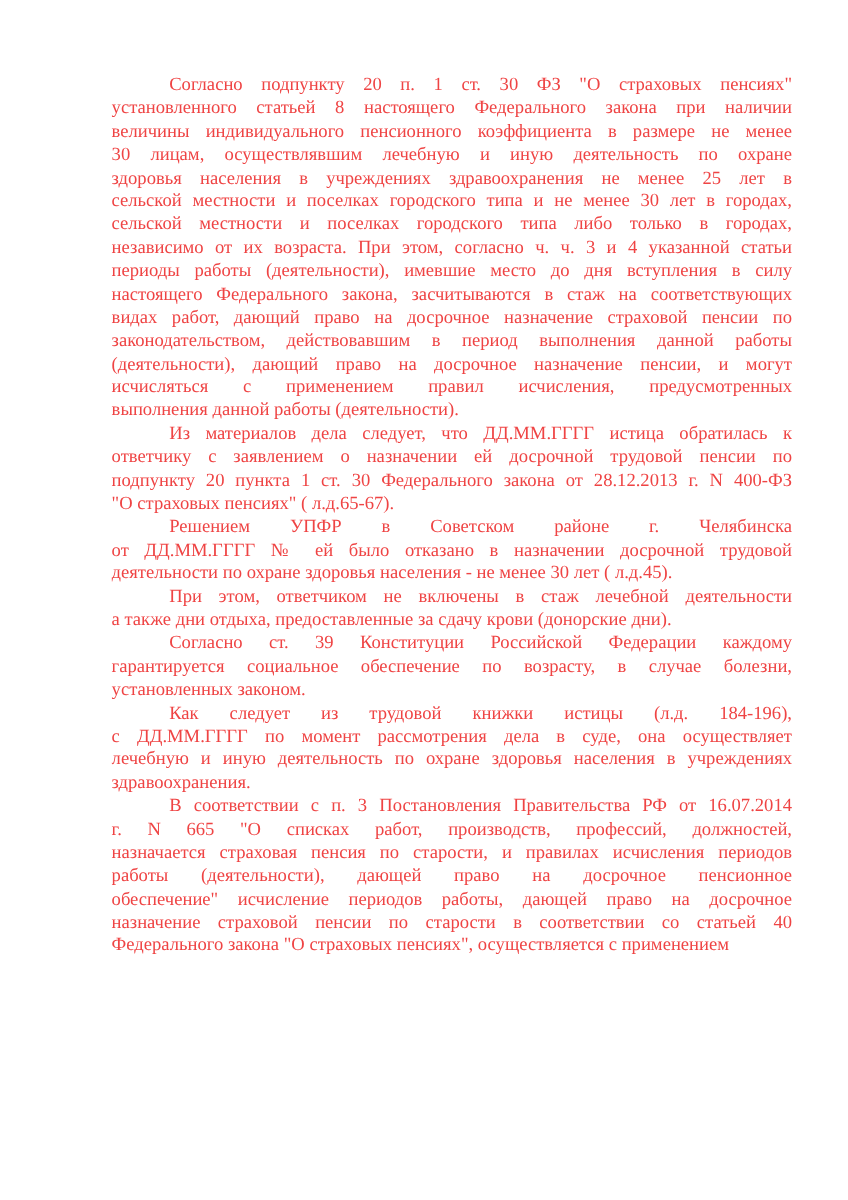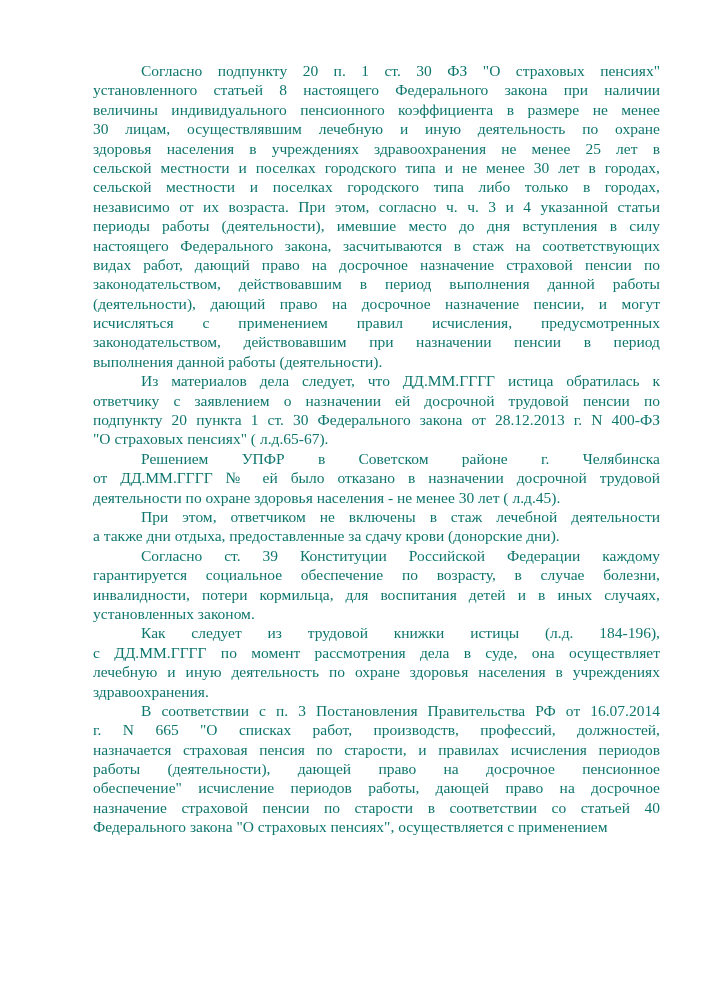--- a/index.html
+++ b/index.html
@@ -15,21 +15,21 @@
     overflow: hidden;
   }
   .textblock {
     position: absolute;
     left: 93px;
     top: 61px;
     width: 567px;
     font-family: "Liberation Serif", "DejaVu Serif", serif;
     font-size: 15.5px;
     line-height: 19.4px;
-    color: #0f766e;
+    color: #ef4444;
   }
   .paragraph { margin: 0; padding: 0; }
   .line {
     height: 19.4px;
     overflow: hidden;
     text-align: justify;
     text-align-last: justify;
     -moz-text-align-last: justify;
   }
   .line.first { text-indent: 48px; }
@@ -51,42 +51,40 @@
         <div class="line">здоровья населения в учреждениях здравоохранения не менее 25 лет в</div>
         <div class="line">сельской местности и поселках городского типа и не менее 30 лет в городах,</div>
         <div class="line">сельской местности и поселках городского типа либо только в городах,</div>
         <div class="line">независимо от их возраста. При этом, согласно ч. ч. 3 и 4 указанной статьи</div>
         <div class="line">периоды работы (деятельности), имевшие место до дня вступления в силу</div>
         <div class="line">настоящего Федерального закона, засчитываются в стаж на соответствующих</div>
         <div class="line">видах работ, дающий право на досрочное назначение страховой пенсии по</div>
         <div class="line">законодательством, действовавшим в период выполнения данной работы</div>
         <div class="line">(деятельности), дающий право на досрочное назначение пенсии, и могут</div>
         <div class="line">исчисляться с применением правил исчисления, предусмотренных</div>
-        <div class="line">законодательством, действовавшим при назначении пенсии в период</div>
         <div class="line plast">выполнения данной работы (деятельности).</div>
       </div>
       <div class="paragraph">
         <div class="line first">Из материалов дела следует, что ДД.ММ.ГГГГ истица обратилась к</div>
         <div class="line">ответчику с заявлением о назначении ей досрочной трудовой пенсии по</div>
         <div class="line">подпункту 20 пункта 1 ст. 30 Федерального закона от 28.12.2013 г. N 400-ФЗ</div>
         <div class="line plast">"О страховых пенсиях" ( л.д.65-67).</div>
       </div>
       <div class="paragraph">
         <div class="line first">Решением УПФР в Советском районе г. Челябинска</div>
         <div class="line">от&nbsp;ДД.ММ.ГГГГ&nbsp;№&nbsp;ей было отказано в назначении досрочной трудовой</div>
         <div class="line plast">деятельности по охране здоровья населения - не менее 30 лет ( л.д.45).</div>
       </div>
       <div class="paragraph">
         <div class="line first">При этом, ответчиком не включены в стаж лечебной деятельности</div>
         <div class="line plast">а также дни отдыха, предоставленные за сдачу крови (донорские дни).</div>
       </div>
       <div class="paragraph">
         <div class="line first">Согласно ст. 39 Конституции Российской Федерации каждому</div>
         <div class="line">гарантируется социальное обеспечение по возрасту, в случае болезни,</div>
-        <div class="line">инвалидности, потери кормильца, для воспитания детей и в иных случаях,</div>
         <div class="line plast">установленных законом.</div>
       </div>
       <div class="paragraph">
         <div class="line first">Как следует из трудовой книжки истицы (л.д. 184-196),</div>
         <div class="line">с&nbsp;ДД.ММ.ГГГГ&nbsp;по момент рассмотрения дела в суде, она осуществляет</div>
         <div class="line">лечебную и иную деятельность по охране здоровья населения в учреждениях</div>
         <div class="line plast">здравоохранения.</div>
       </div>
       <div class="paragraph">
         <div class="line first">В соответствии с п. 3 Постановления Правительства РФ от 16.07.2014</div>

